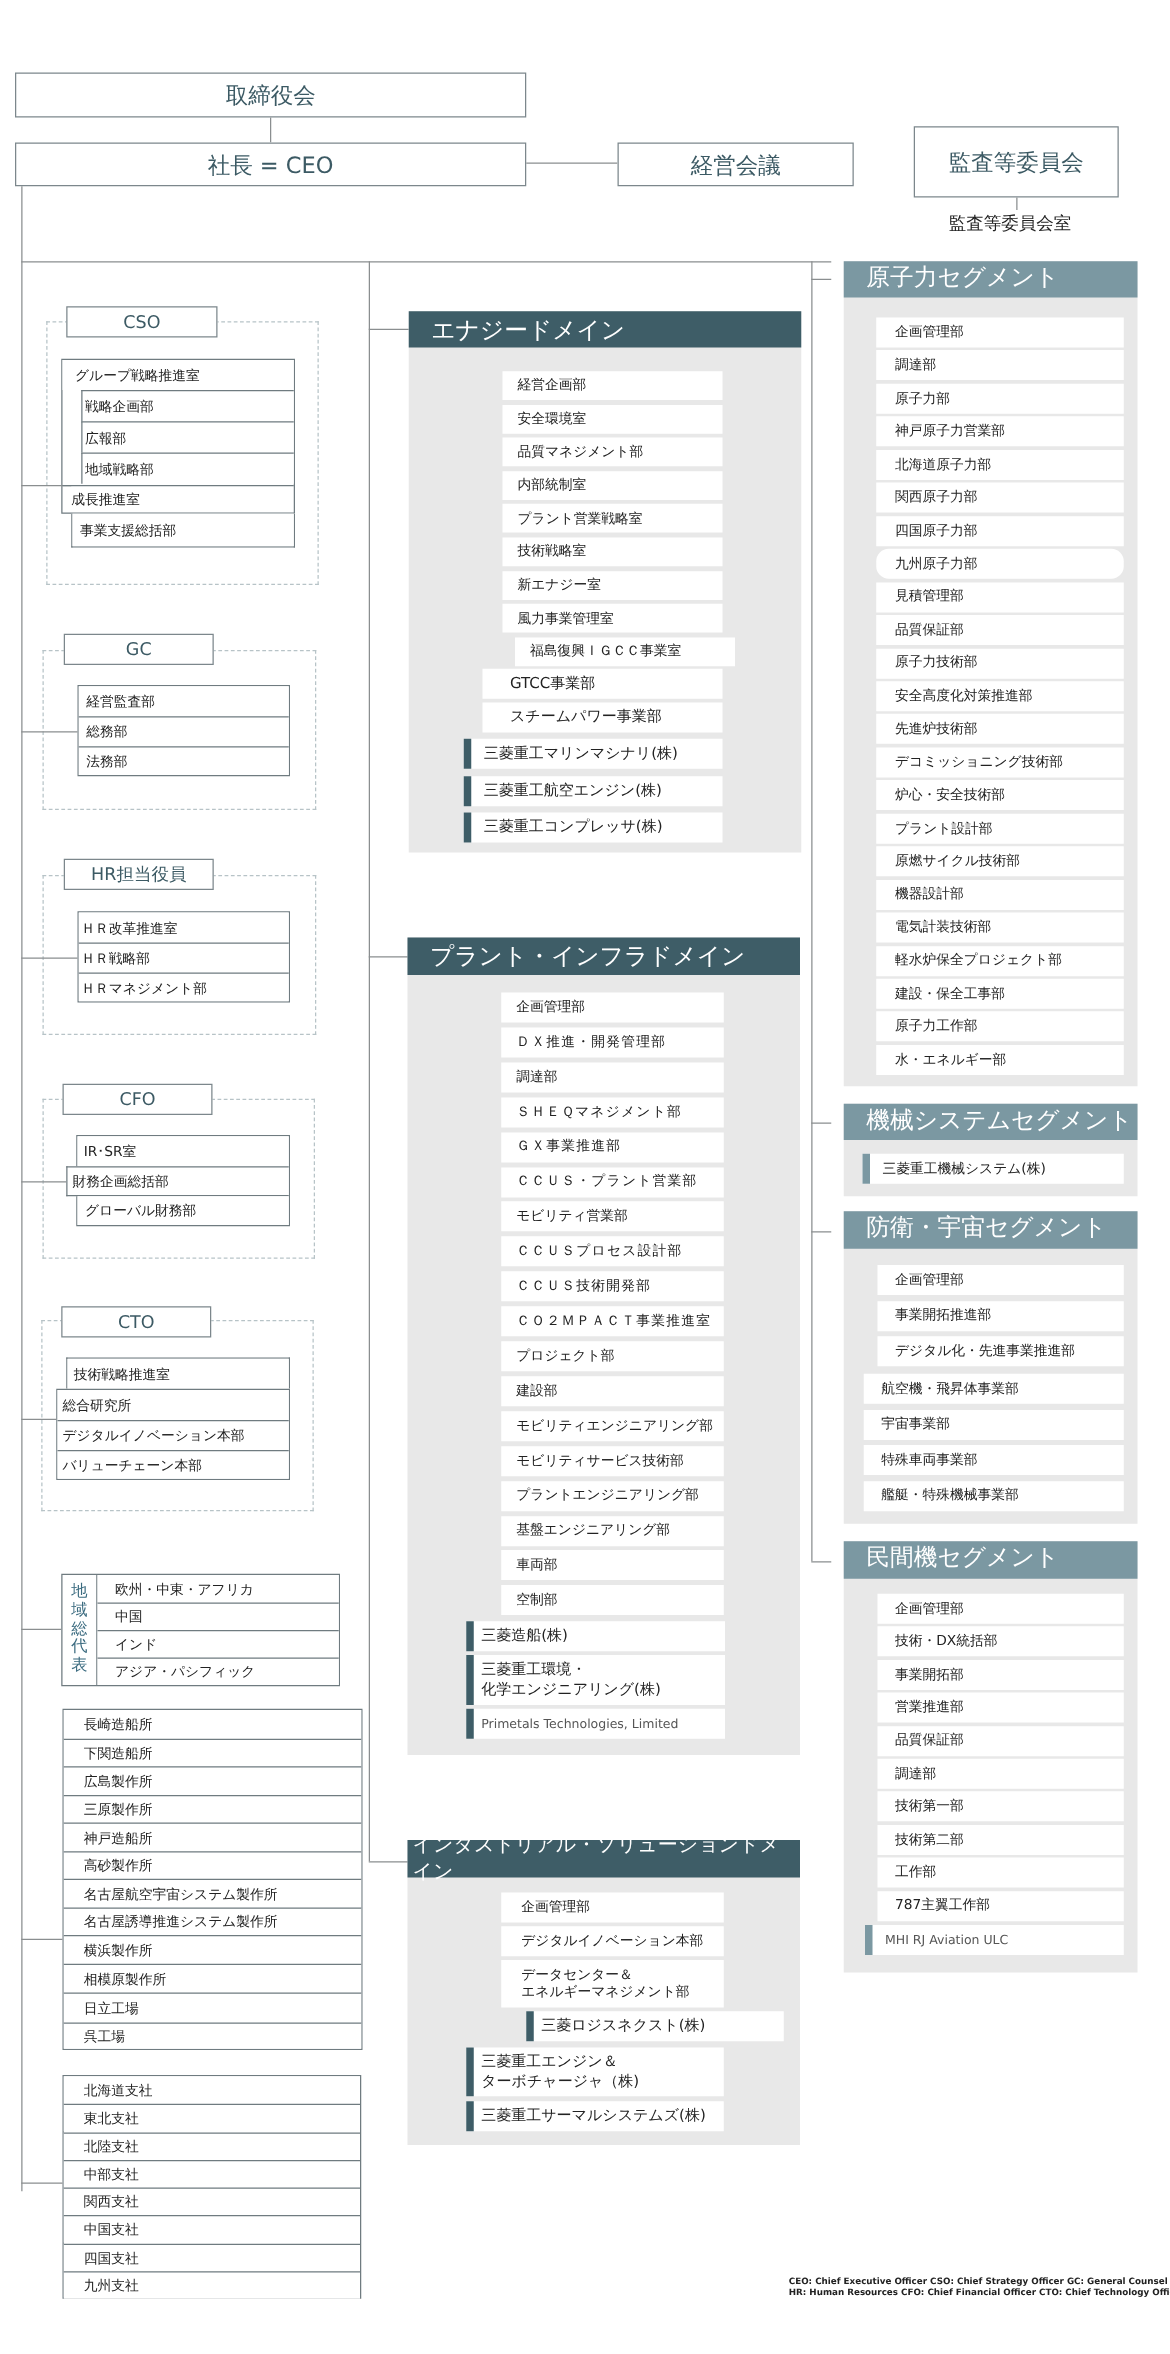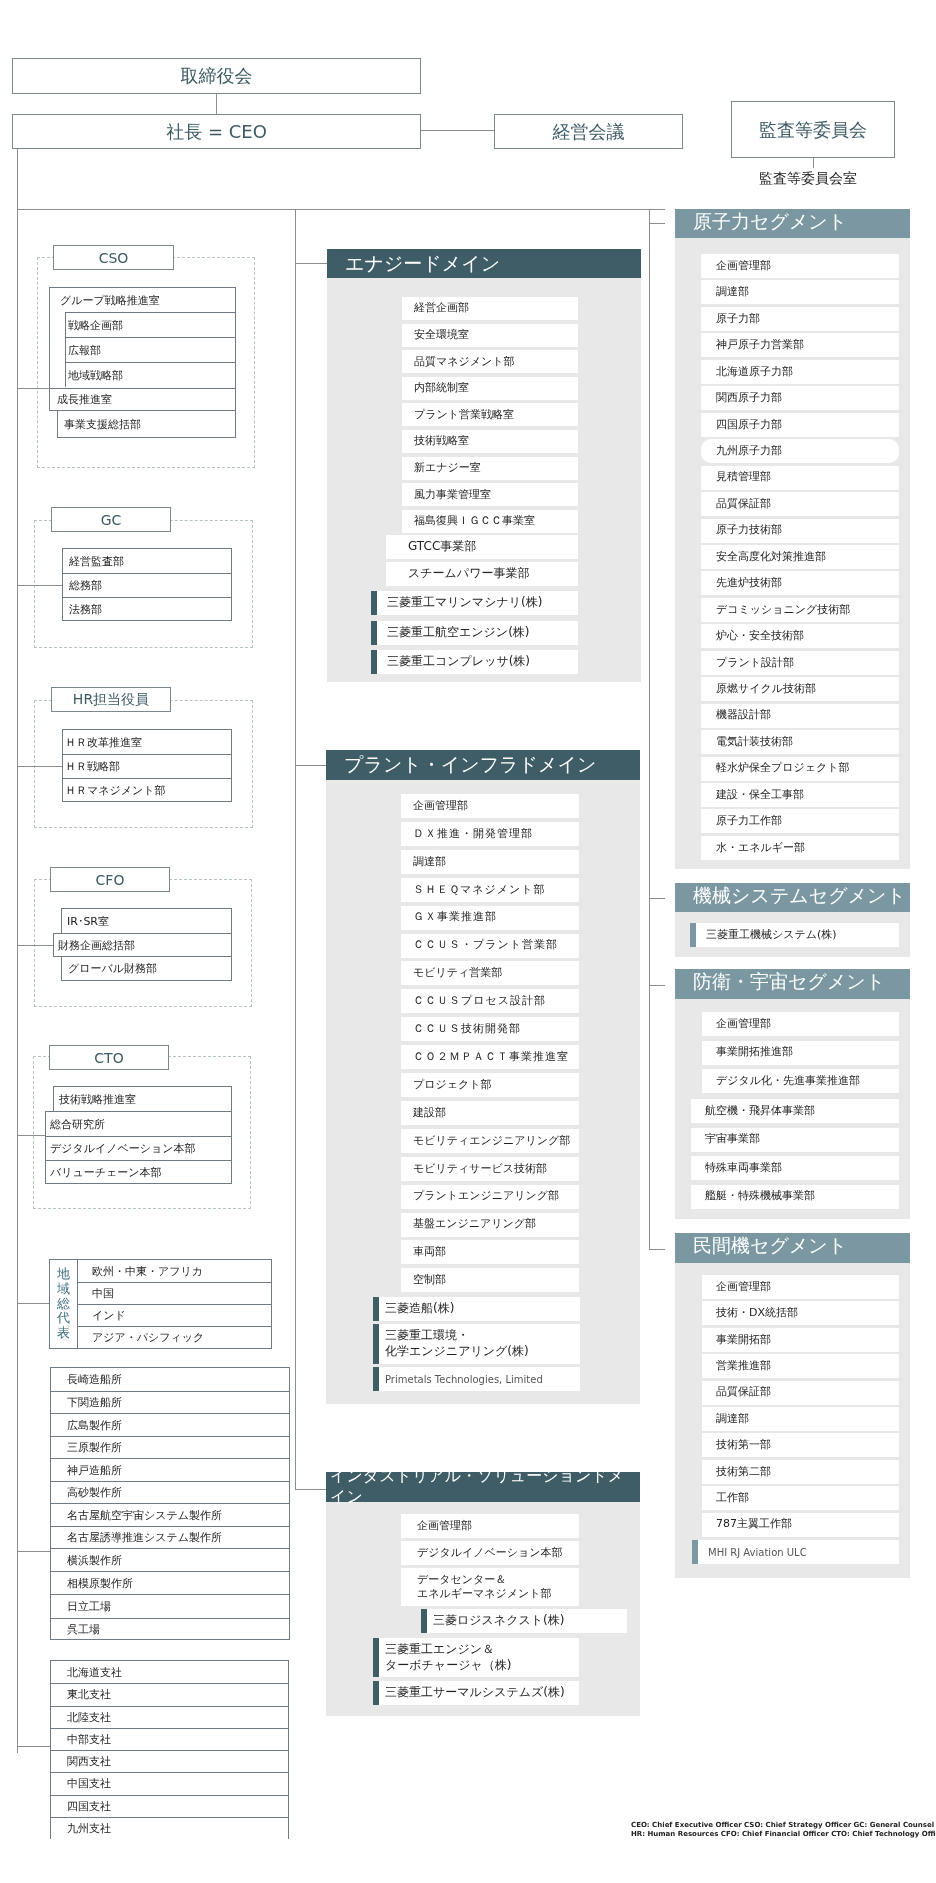--- a/index.html
+++ b/index.html
@@ -159,21 +159,21 @@
 </div>
 <div id="energy-items">
     <div class="item" style="left: 402px; top: 297px; width: 176px; height: 23px; white-space: pre-line;">経営企画部</div>
     <div class="item" style="left: 402px; top: 323.6px; width: 176px; height: 23px; white-space: pre-line;">安全環境室</div>
     <div class="item" style="left: 402px; top: 350.2px; width: 176px; height: 23px; white-space: pre-line;">品質マネジメント部</div>
     <div class="item" style="left: 402px; top: 376.8px; width: 176px; height: 23px; white-space: pre-line;">内部統制室</div>
     <div class="item" style="left: 402px; top: 403.4px; width: 176px; height: 23px; white-space: pre-line;">プラント営業戦略室</div>
     <div class="item" style="left: 402px; top: 430px; width: 176px; height: 23px; white-space: pre-line;">技術戦略室</div>
     <div class="item" style="left: 402px; top: 456.6px; width: 176px; height: 23px; white-space: pre-line;">新エナジー室</div>
     <div class="item" style="left: 402px; top: 483.2px; width: 176px; height: 23px; white-space: pre-line;">風力事業管理室</div>
-    <div class="item" style="left: 402px; top: 509.8px; width: 176px; height: 23px; white-space: pre-line;">福島復興ＩＧＣＣ事業室</div>
+    <div class="item" style="left: 412px; top: 509.8px; width: 176px; height: 23px; white-space: pre-line;">福島復興ＩＧＣＣ事業室</div>
     <div class="item" style="left: 386px; top: 535px; width: 192px; height: 24px; padding-left: 22px; font-size: 12px; white-space: pre-line;">GTCC事業部</div>
     <div class="item" style="left: 386px; top: 562px; width: 192px; height: 24px; padding-left: 22px; font-size: 12px; white-space: pre-line;">スチームパワー事業部</div>
     <div class="item" style="left: 371px; top: 591px; width: 207px; height: 24px; padding-left: 16px; font-size: 12px;">
       <div class="bar"></div>
       <span style="white-space: pre-line;">三菱重工マリンマシナリ(株)</span>
     </div>
     <div class="item" style="left: 371px; top: 620.5px; width: 207px; height: 24px; padding-left: 16px; font-size: 12px;">
       <div class="bar"></div>
       <span style="white-space: pre-line;">三菱重工航空エンジン(株)</span>
     </div>

